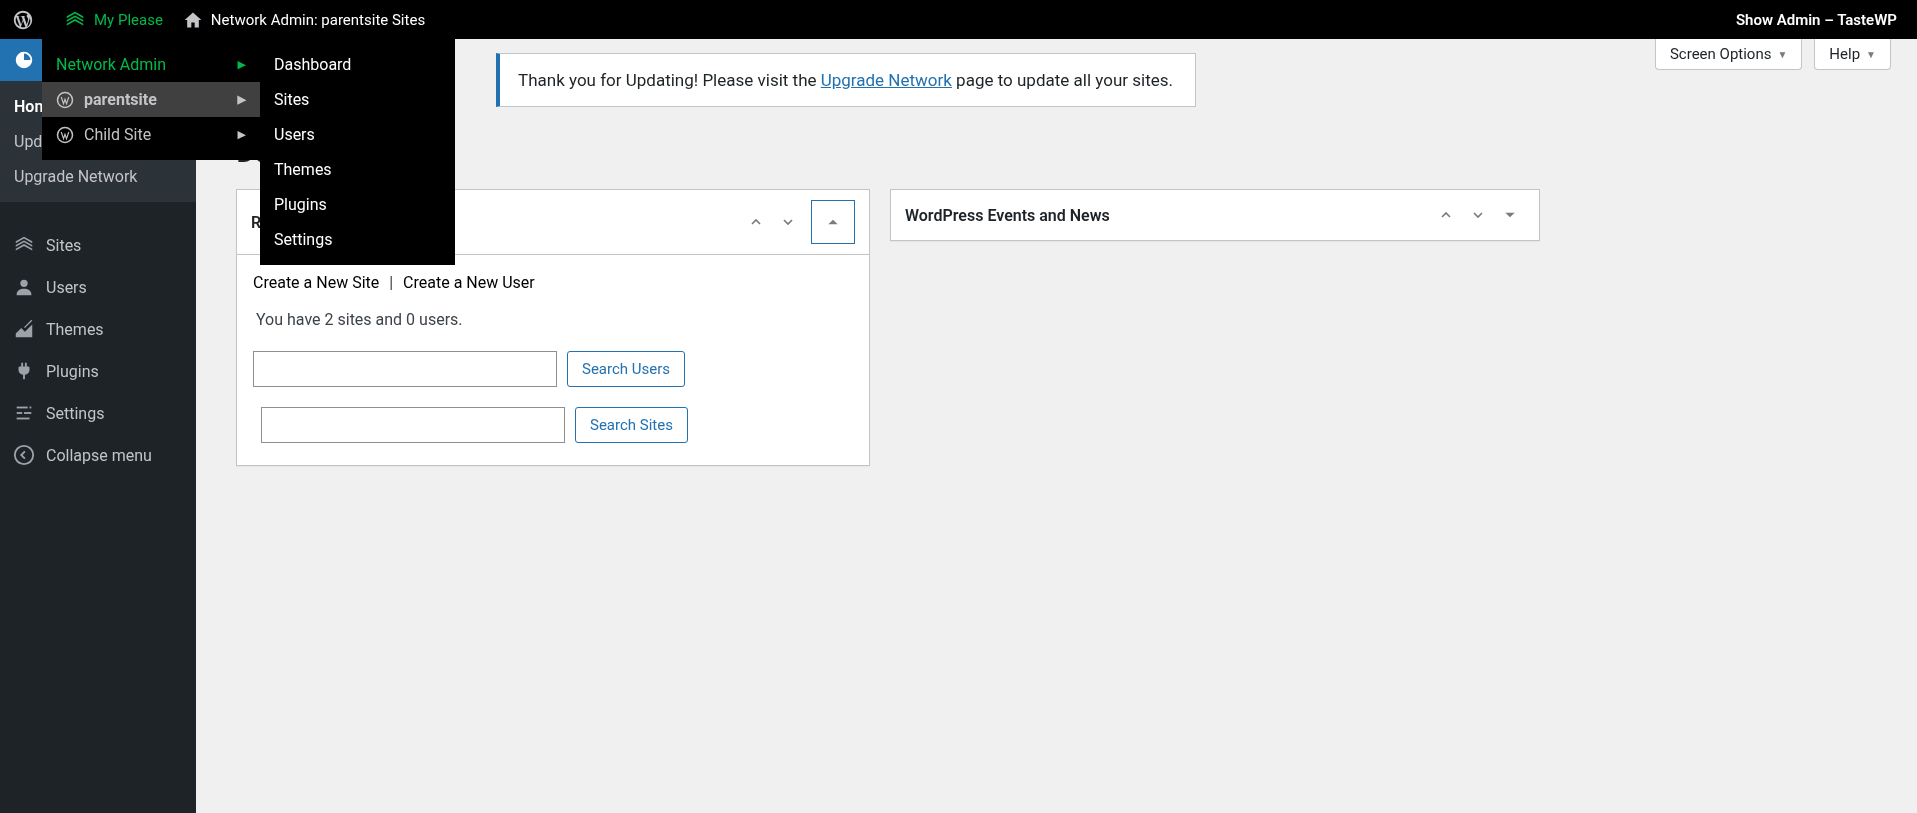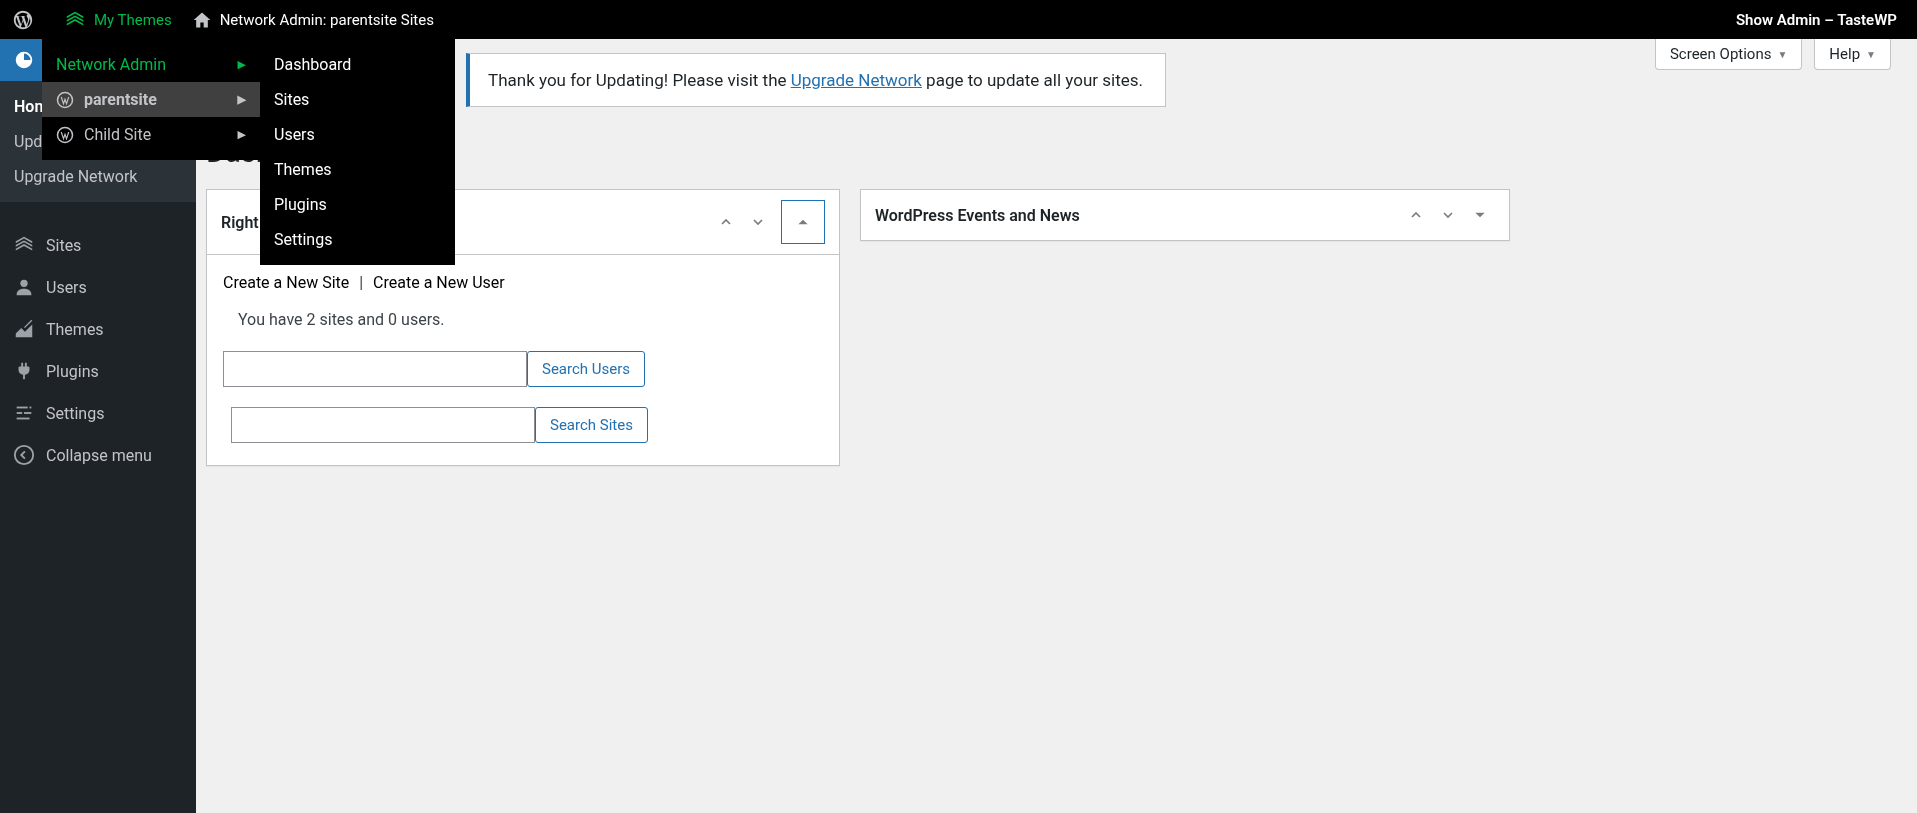--- a/index.html
+++ b/index.html
@@ -25,43 +25,43 @@
 .flyout1-item { display: flex; align-items: center; justify-content: space-between; padding: 8px 14px; cursor: pointer; }
 .flyout1-item.active { color: #00b94a; }
 .flyout1-item.hover { background: #404040; font-weight: bold; }
 .flyout1-item .ic { width: 20px; margin-right: 8px; display: inline-flex; }
 .flyout1-item .fl-left { display: flex; align-items: center; text-align: center; }
 .arrow-right { font-size: 11px; }
 
 .flyout2 { position: absolute; left: 260px; top: 39px; width: 195px; background: #000; color: #fff; font-size: 16px; z-index: 81; padding: 8px 0; }
 .flyout2-item { padding: 8px 14px; cursor: pointer; color: #fff; }
 
-.content { position: absolute; left: 196px; right: 0; top: 39px; bottom: 0; padding: 14px 10px; overflow: auto; border-radius: 31px; }
+.content { position: absolute; left: 196px; right: 0; top: 39px; bottom: 0; padding: 14px 40px; overflow: auto; border-radius: 31px; }
 
 .notice { background: #fff; border: 1px solid #c3c4c7; border-left: 4px solid #2271b1; padding: 16px 18px; font-size: 17px; color: #1d2327; margin-bottom: 28px; width: 700px; }
 .notice a { color: #2271b1; text-decoration: underline; }
 
 .screen-meta { position: absolute; top: 0; right: 26px; display: flex; gap: 12px; }
 .screen-btn { background: #fff; border: 1px solid #c3c4c7; border-top: none; padding: 6px 14px; font-size: 15px; color: #1d2327; cursor: pointer; border-radius: 0 0 4px 4px; display: inline-flex; align-items: center; gap: 6px; }
 .tri-down { font-size: 10px; color: #787c82; }
 
 .page-title { font-size: 29px; font-weight: 400; color: #1d2327; margin-bottom: 20px; }
 
 .dash-row { display: flex; gap: 20px; }
 .postbox { background: #fff; border: 1px solid #c3c4c7; box-shadow: 0 1px 1px rgba(0,0,0,.04); flex: 1; }
 .postbox-header { display: flex; align-items: center; justify-content: space-between; border-bottom: 1px solid #c3c4c7; padding: 10px 14px; }
 .postbox-header h2 { font-size: 16px; font-weight: 600; color: #1d2327; }
 .postbox-controls { display: flex; align-items: center; gap: 2px; }
 .postbox-ctrl { width: 30px; height: 30px; display: inline-flex; align-items: center; justify-content: center; cursor: pointer; color: #787c82; font-size: 16px; }
 .postbox-ctrl.box { border: 1px solid #2271b1; width: 44px; height: 44px; margin-left: 6px; }
 .postbox-body { padding: 18px 16px 22px; font-size: 16px; color: #3c434a; }
 .qlinks a { color: #000000; text-decoration: none; }
 .qlinks .sep { color: #3c434a; margin: 0 6px; }
-.stat-line { margin: 18px 15px 22px; color: #3c434a; }
-.search-row { display: flex; margin-bottom: 20px; align-items: center; }
+.stat-line { margin: 18px 3px 22px; color: #3c434a; }
+.search-row { display: flex; gap: 10px; margin-bottom: 20px; align-items: center; }
 .search-row input[type=text] { width: 304px; height: 36px; border: 1px solid #8c8f94; padding: 0 10px; font-size: 15px; }
 .search-row button { background: #fff; border: 1px solid #2271b1; color: #2271b1; padding: 8px 14px; font-size: 15px; cursor: pointer; border-radius: 3px; }
 
 svg { display: block; }
 </style>
 </head>
 <body>
 
 <div class="adminbar">
   <div class="adminbar-item wp-logo">
@@ -70,21 +70,21 @@
           <path d="M12 2C6.5 2 2 6.5 2 12s4.5 10 10 10 10-4.5 10-10S17.5 2 12 2zm-8 10c0-1.2.3-2.4.7-3.4l3.8 10.4C5.5 17.6 4 15 4 12zm8 8c-.8 0-1.6-.1-2.3-.3l2.4-7 2.5 6.8c0 .1 0 .1.1.1-.9.3-1.8.4-2.7.4zm1.1-11.7c.5 0 .9-.1.9-.1.4 0 .4-.7-.1-.6 0 0-1.3.1-2.1.1-.8 0-2.1-.1-2.1-.1-.4 0-.5.6 0 .6 0 0 .4.1.8.1l1.2 3.4-1.7 5.2L7 8.3c.5 0 .9-.1.9-.1.4 0 .4-.7 0-.6 0 0-1.3.1-2.1.1h-.5C6.8 5.5 9.3 4 12 4c2.1 0 4 .8 5.4 2.1h-.1c-.8 0-1.3.7-1.3 1.4 0 .7.4 1.2.8 1.9.3.5.7 1.2.7 2.2 0 .7-.3 1.5-.6 2.6l-.8 2.6-2.9-8.5zm6.4 2.1c.3.9.5 1.8.5 2.6 0 2.8-1.5 5.2-3.7 6.6l2.4-7.1c.5-1.2.6-2.1.6-2.9 0-.3 0-.6-.1-.9.2.6.3 1.1.3 1.7z"></path>
         </svg>
     </span>
   </div>
   <div class="adminbar-item green">
     <span class="ic">
       <svg width="22" height="22" viewBox="0 0 24 24" fill="#00b94a">
           <path d="M12 3l9 5v2l-9-5-9 5V8l9-5zm0 4l9 5v2l-9-5-9 5v-2l9-5zm0 4l9 5v2l-9-5-9 5v-2l9-5z"></path>
         </svg>
     </span>
-    <span>My Themes</span>
+    <span>My Please</span>
   </div>
   <div class="adminbar-item" style="color:#fff;">
     <span class="ic">
       <svg width="20" height="20" viewBox="0 0 24 24" fill="#c3c4c7">
           <path d="M12 3l10 9h-3v9h-5v-6h-4v6H5v-9H2l10-9z"></path>
         </svg>
     </span>
     <span>Network Admin: parentsite Sites</span>
   </div>
   <div class="adminbar-right">

